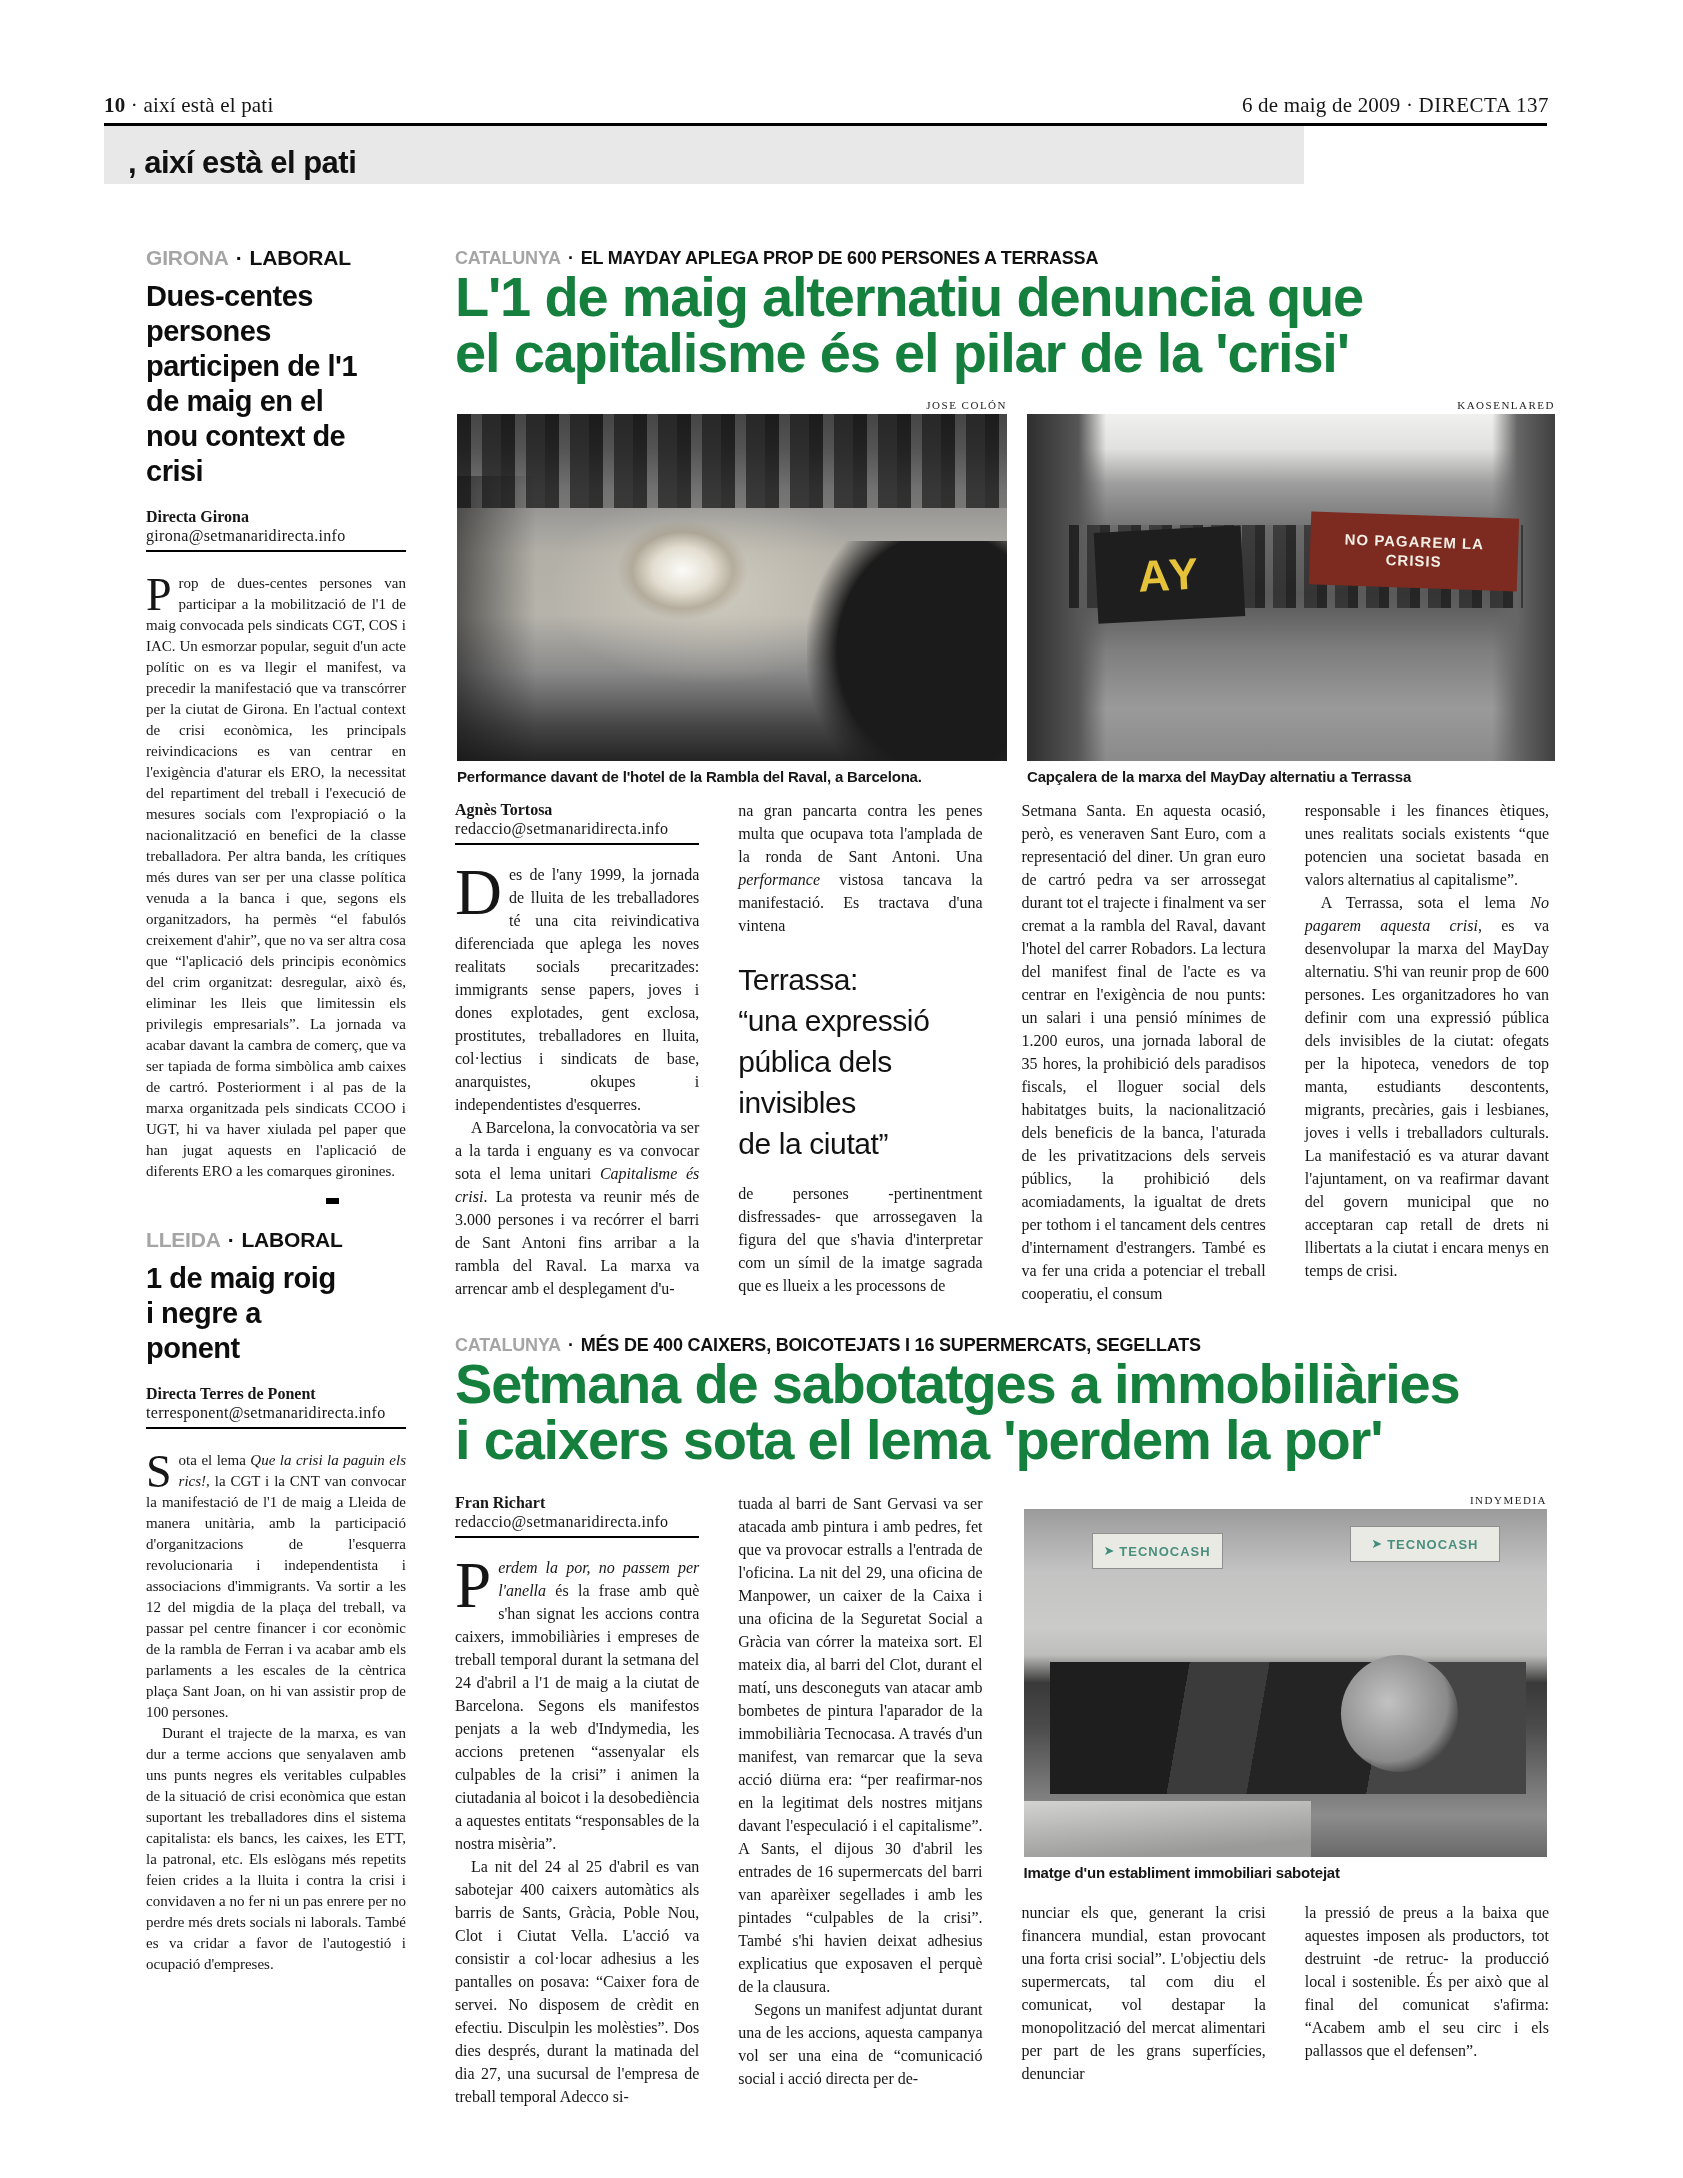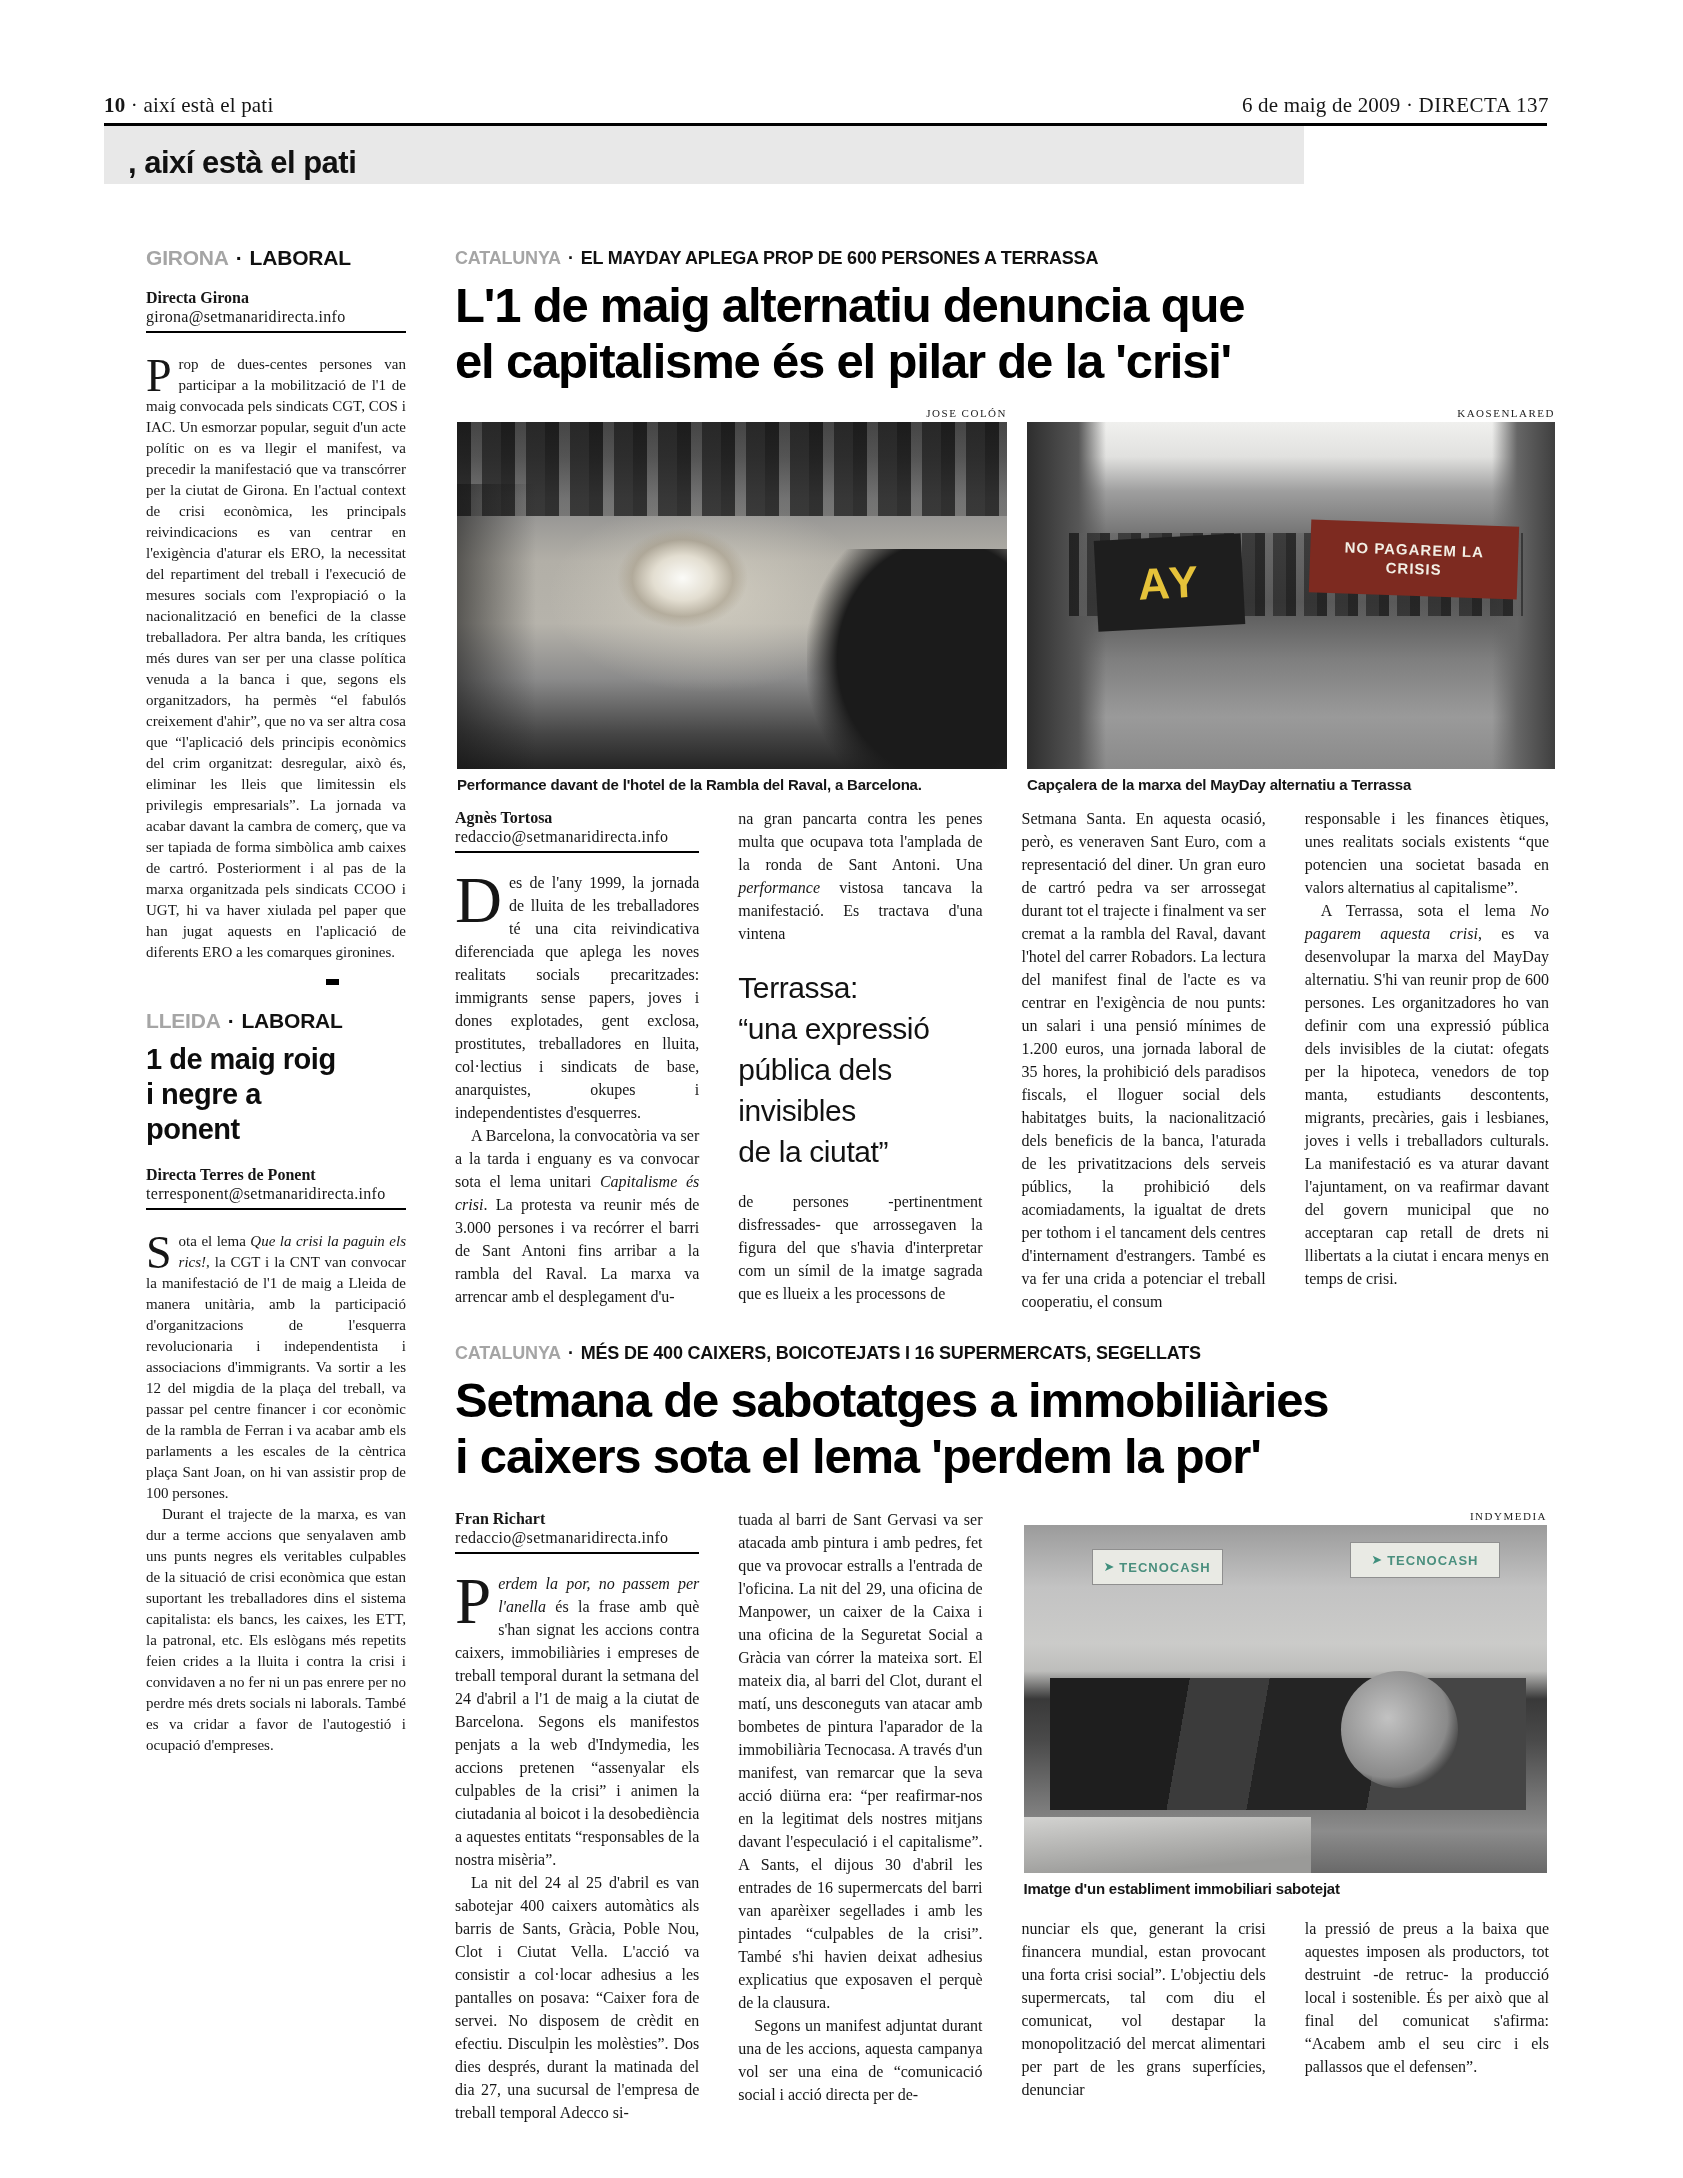--- a/index.html
+++ b/index.html
@@ -38,21 +38,21 @@
   #girona-headline { max-width:230px; }
   #lleida-headline { max-width:198px; }
   #sidebar .kicker { font-size:21px; }
   #sidebar .byline { margin-top:19px; }
   #sidebar .body { margin-top:21px; }
   #sidebar .bp { font-size:15px; line-height:21px; }
   .endmark { width:13px; height:6px; background:#000; margin:16px 0 24px 180px; }
 
   
   #main { position:absolute; left:455px; top:248px; width:1094px; }
-  .hl { font-family:"Liberation Sans",sans-serif; font-weight:bold; font-size:49px; line-height:56px; letter-spacing:-1.2px; color:#000000; margin-top:8px; }
+  .hl { font-family:"Liberation Sans",sans-serif; font-weight:bold; font-size:56px; line-height:56px; letter-spacing:-1.2px; color:#15803d; }
   .hl span { display:block; }
   .credit { font-size:11px; letter-spacing:1.5px; text-align:right; color:#222; margin-bottom:3px; font-family:"Liberation Serif",serif; }
   .caption { font-family:"Liberation Sans",sans-serif; font-weight:bold; font-size:15px; margin-top:7px; letter-spacing:-0.2px; }
   figure { margin:2px; }
 
   #a1-photos { display:flex; gap:16px; margin-top:16px; }
   .ph { position:relative; overflow:hidden; background:#8a8a8a; }
   #photo1 { width:550px; height:347px;
     background:
       radial-gradient(ellipse 84px 64px at 41% 45%, #fbfbf8 0%, #e3ded1 35%, rgba(165,155,135,.55) 60%, rgba(0,0,0,0) 78%),
@@ -119,20 +119,21 @@
 <div id="section-banner">
   <span>, així està el pati</span>
 </div>
 
 <aside id="sidebar">
 
   <section>
     <div class="kicker">
       <span class="k-place">GIRONA</span><span class="k-sep">·</span><span class="k-rest">LABORAL</span>
     </div>
+    <h2 class="sb-headline" id="girona-headline">Dues-centes persones participen de l'1 de maig en el nou context de crisi</h2>
     <div class="byline">
       <span class="b-name">Directa Girona</span>
       <span class="b-mail">girona@setmanaridirecta.info</span>
       <div class="b-rule"></div>
     </div>
     <div class="body">
       <p class="bp"><span class="dropcap dc2">P</span><span>rop de dues-centes persones van participar a la mobilització de l'1 de maig convocada pels sindicats CGT, COS i IAC. Un esmorzar popular, seguit d'un acte polític on es va llegir el manifest, va precedir la manifestació que va transcórrer per la ciutat de Girona. En l'actual context de crisi econòmica, les principals reivindicacions es van centrar en l'exigència d'aturar els ERO, la necessitat del repartiment del treball i l'execució de mesures socials com l'expropiació o la nacionalització en benefici de la classe treballadora. Per altra banda, les crítiques més dures van ser per una classe política venuda a la banca i que, segons els organitzadors, ha permès “el fabulós creixement d'ahir”, que no va ser altra cosa que “l'aplicació dels principis econòmics del crim organitzat: desregular, això és, eliminar les lleis que limitessin els privilegis empresarials”. La jornada va acabar davant la cambra de comerç, que va ser tapiada de forma simbòlica amb caixes de cartró. Posteriorment i al pas de la marxa organitzada pels sindicats CCOO i UGT, hi va haver xiulada pel paper que han jugat aquests en l'aplicació de diferents ERO a les comarques gironines.</span></p>
     </div>
   </section>
 

